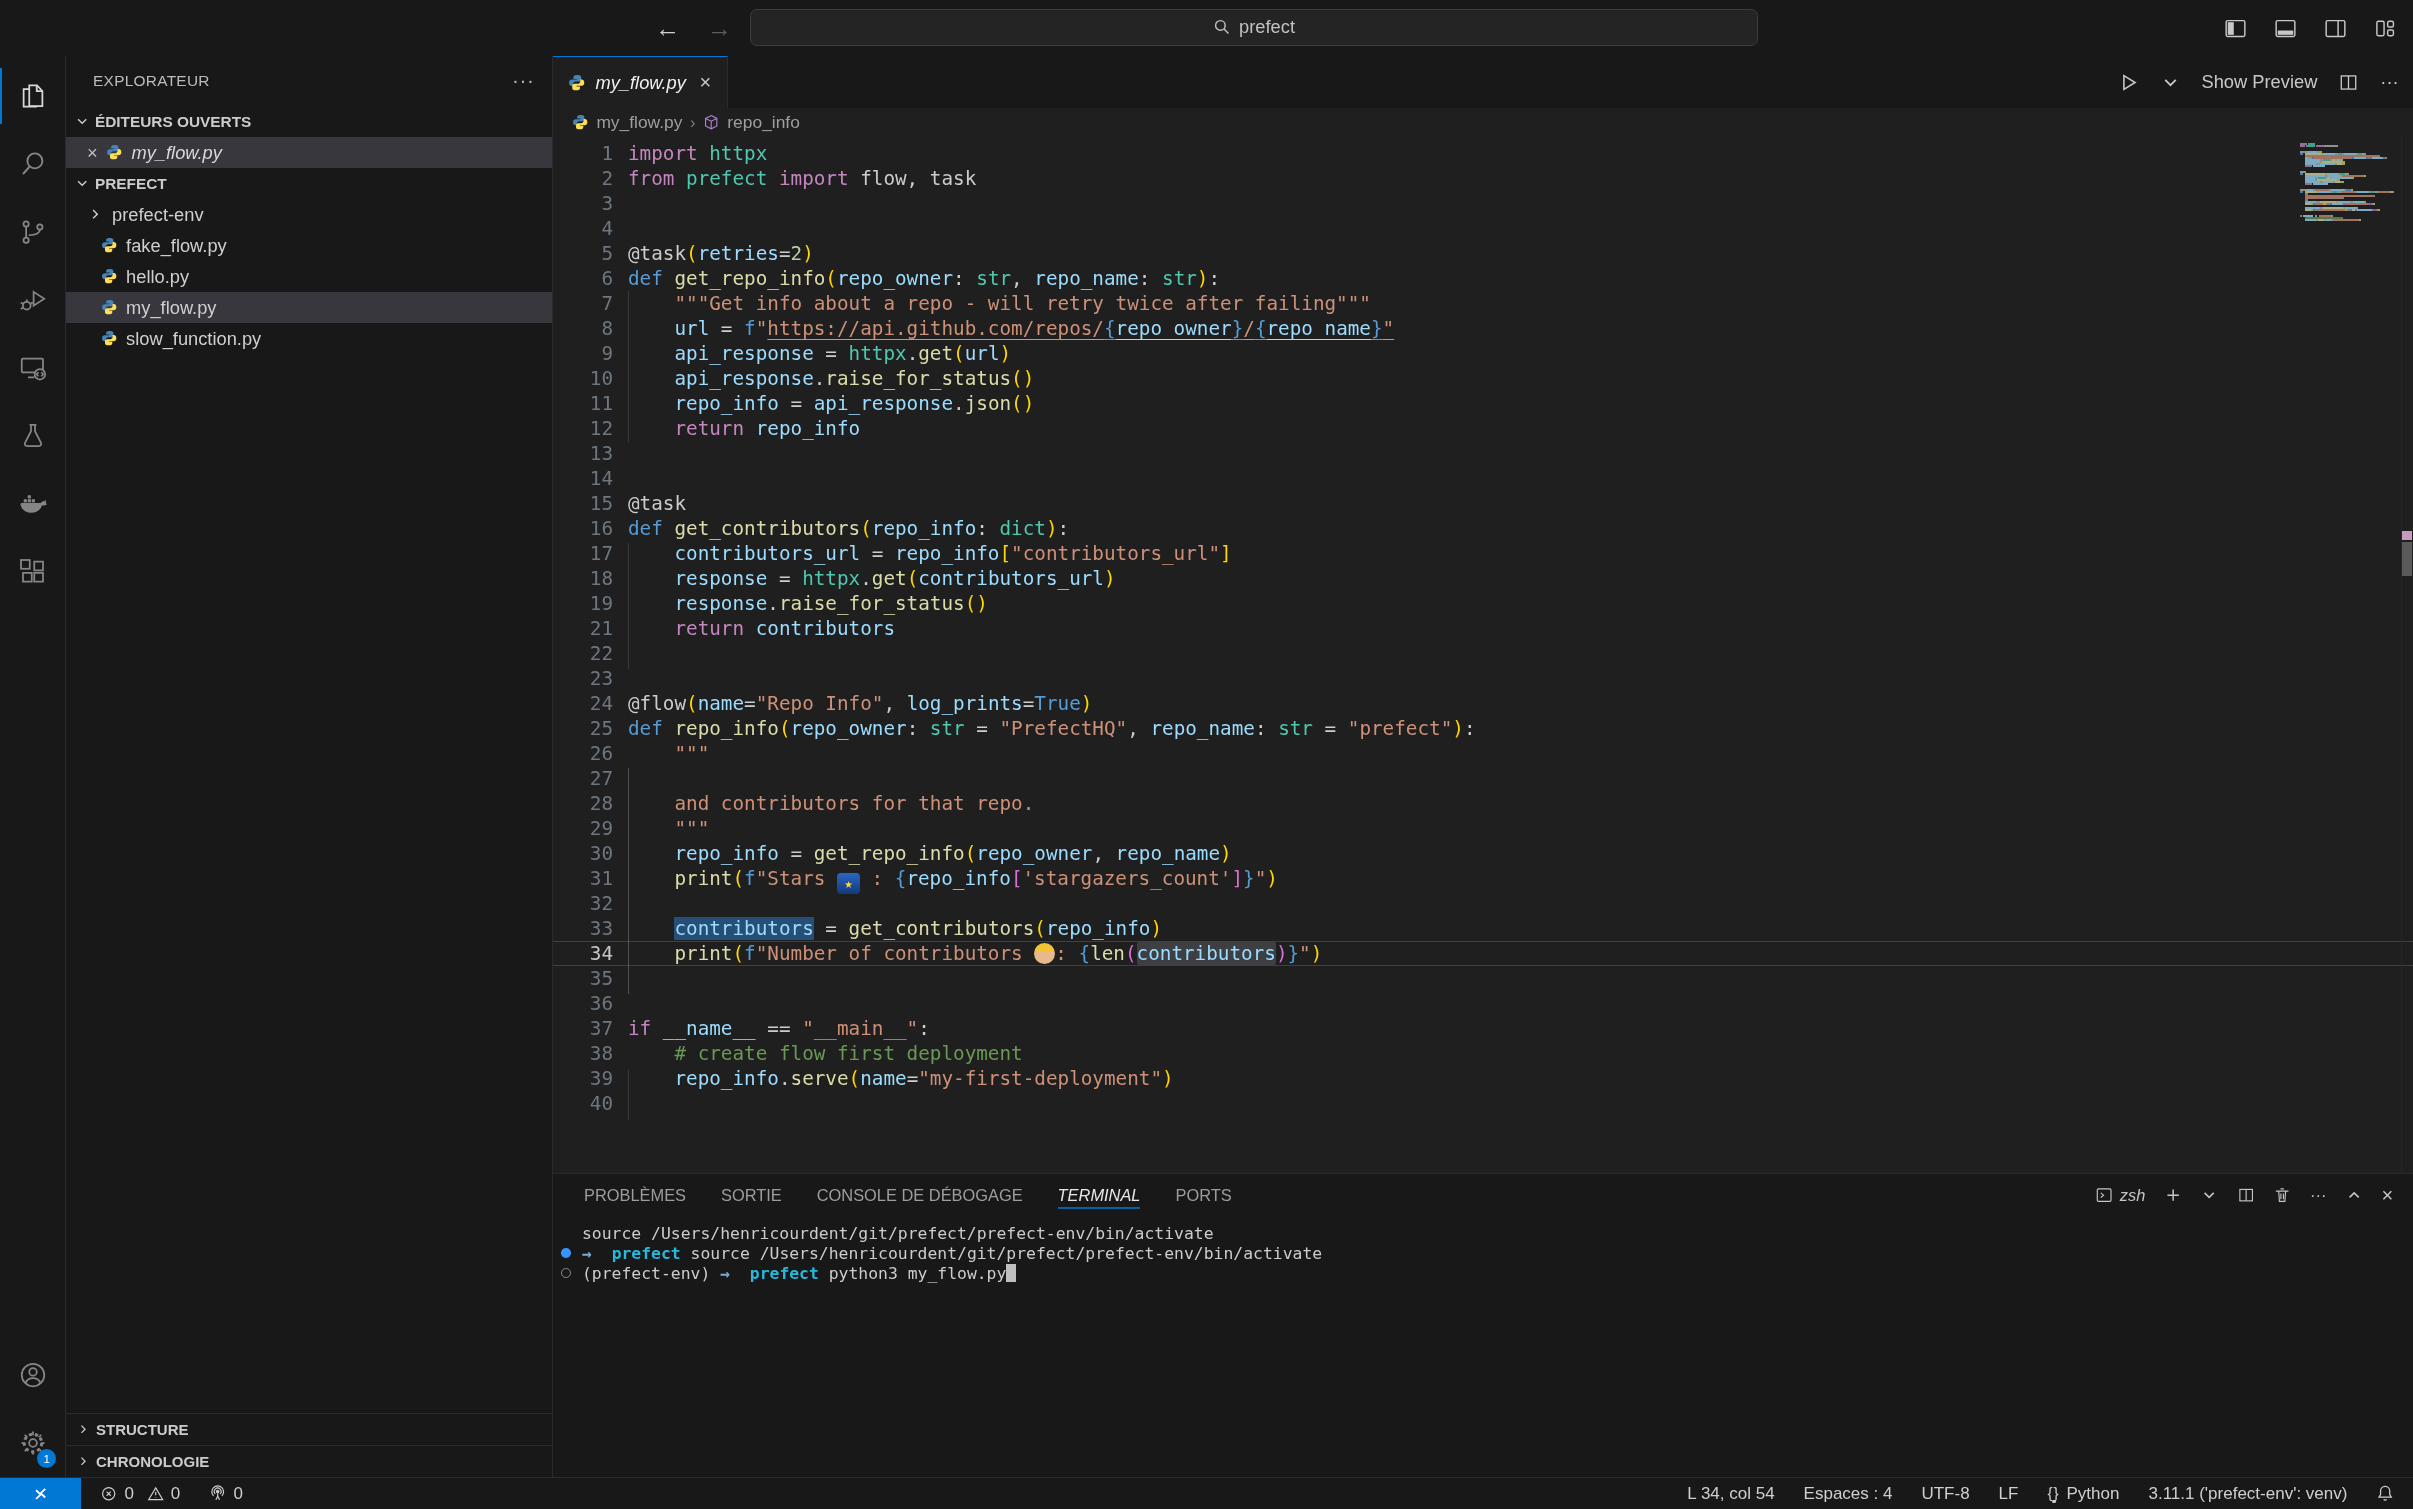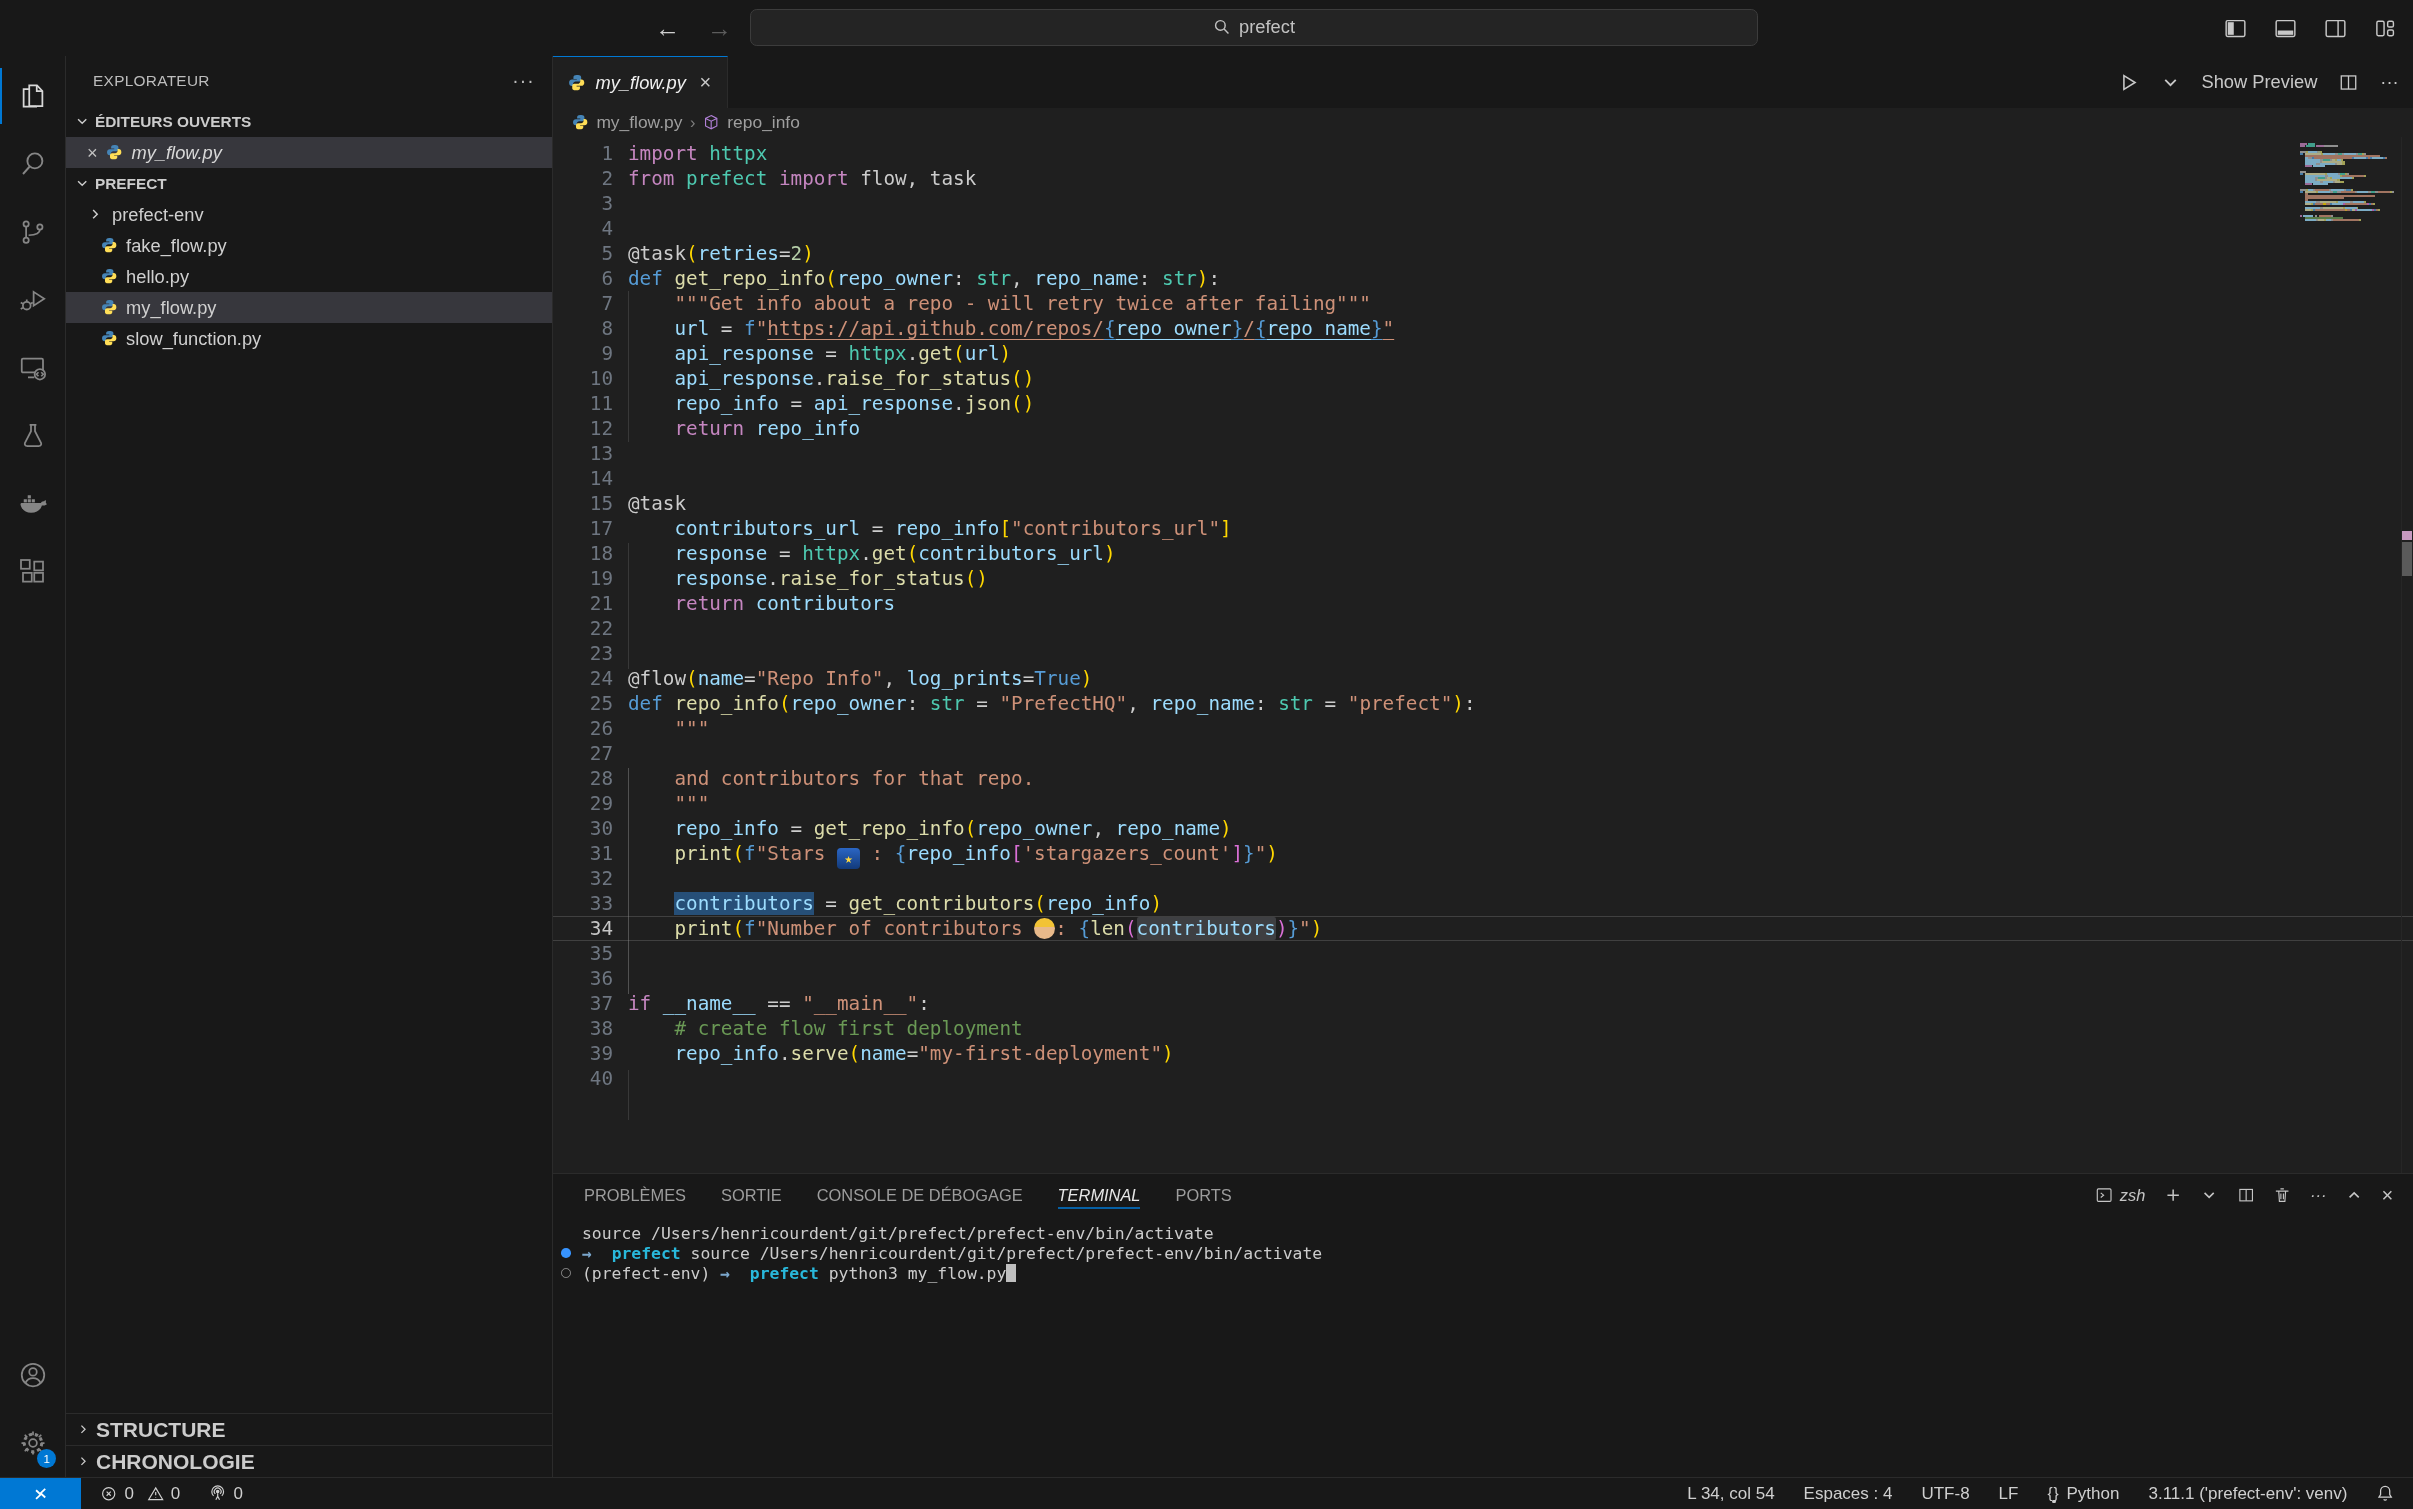--- a/index.html
+++ b/index.html
@@ -38,21 +38,21 @@
   .sb-header { height:50px; display:flex; align-items:center; padding:0 17.4px 0 27px; color:#bdbdbd; font-size:15.4px; letter-spacing:0.3px; }
   .sb-header .more { margin-left:auto; color:#bdbdbd; font-size:19.3px; letter-spacing:1px; }
   .sb-sec { height:31px; display:flex; align-items:center; gap:4.8px; font-weight:700; font-size:15.4px; color:#cccccc; padding-left:7.7px; }
   .sb-sec .icn svg, .file-row .icn svg, .oe-row .icn svg { width:16.4px; height:16.4px; }
   .oe-row { height:31px; display:flex; align-items:center; gap:8.7px; padding-left:21px; background:#37373d; font-style:italic; color:#d8d8d8; }
   .oe-close { color:#c0c0c0; font-size:18.3px; font-style:normal; }
   .file-row { height:31px; display:flex; align-items:center; gap:8.7px; padding-left:35px; color:#cfcfcf; white-space:nowrap; }
   .file-row.folder { padding-left:21px; color:#cfcfcf; }
   .file-row.selected { background:#37373d; }
   .sb-bottom { margin-top:auto; }
-  .sb-bsec { height:32px; border-top:1px solid var(--border,#2b2b2b); display:flex; align-items:center; gap:5.8px; padding-left:9.7px; font-weight:700; font-size:21px; color:#cccccc; }
+  .sb-bsec { height:32px; border-top:1px solid var(--border,#2b2b2b); display:flex; align-items:center; gap:5.8px; padding-left:9.7px; font-weight:700; font-size:15px; color:#cccccc; }
   
   .editorcol { display:flex; flex-direction:column; min-width:0; background:var(--edbg,#1f1f1f); }
   .tabbar { position:relative; height:52px; background:var(--chrome,#181818); display:flex; }
   .tab { display:flex; align-items:center; gap:9.7px; padding:0 15.4px; background:var(--edbg,#1f1f1f); border-right:1px solid var(--border,#2b2b2b); border-top:1.9px solid var(--accent,#0078d4); color:#f0f0f0; font-size:18.3px; font-style:italic; }
   .tab .icn svg { width:17.4px; height:17.4px; }
   .tab-close { font-style:normal; color:#c8c8c8; font-size:20px; margin-left:3.9px; }
   .ed-actions { position:absolute; right:15.4px; top:0; height:52px; display:flex; align-items:center; gap:21px; color:#c8c8c8; font-size:18.3px; }
   .ed-actions .icn svg { width:21px; height:21px; }
   .breadcrumbs { height:29px; display:flex; align-items:center; gap:7.7px; padding-left:19.3px; color:#9f9f9f; font-size:17.4px; background:var(--edbg,#1f1f1f); }
   .breadcrumbs .icn svg { width:16.4px; height:16.4px; }
@@ -427,20 +427,21 @@
             <div class="code-line"><span class="ln">6</span><span class="lc"><span class="tk-def">def</span><span class="tk-pl"> </span><span class="tk-fn">get_repo_info</span><span class="tk-brY">(</span><span class="tk-var">repo_owner</span><span class="tk-pl">: </span><span class="tk-type">str</span><span class="tk-pl">, </span><span class="tk-var">repo_name</span><span class="tk-pl">: </span><span class="tk-type">str</span><span class="tk-brY">)</span><span class="tk-pl">:</span></span></div>
             <div class="code-line"><span class="ln">7</span><span class="lc"><span class="tk-pl">    </span><span class="tk-str">"""Get info about a repo - will retry twice after failing"""</span></span></div>
             <div class="code-line"><span class="ln">8</span><span class="lc"><span class="tk-pl">    </span><span class="tk-var">url</span><span class="tk-pl"> = </span><span class="tk-def">f</span><span class="tk-str">"</span><span class="tk-str u">https://api.github.com/repos/</span><span class="tk-brB u">{</span><span class="tk-var u">repo_owner</span><span class="tk-brB u">}</span><span class="tk-str u">/</span><span class="tk-brB u">{</span><span class="tk-var u">repo_name</span><span class="tk-brB u">}</span><span class="tk-str u">"</span></span></div>
             <div class="code-line"><span class="ln">9</span><span class="lc"><span class="tk-pl">    </span><span class="tk-var">api_response</span><span class="tk-pl"> = </span><span class="tk-type">httpx</span><span class="tk-pl">.</span><span class="tk-fn">get</span><span class="tk-brY">(</span><span class="tk-var">url</span><span class="tk-brY">)</span></span></div>
             <div class="code-line"><span class="ln">10</span><span class="lc"><span class="tk-pl">    </span><span class="tk-var">api_response</span><span class="tk-pl">.</span><span class="tk-fn">raise_for_status</span><span class="tk-brY">(</span><span class="tk-brY">)</span></span></div>
             <div class="code-line"><span class="ln">11</span><span class="lc"><span class="tk-pl">    </span><span class="tk-var">repo_info</span><span class="tk-pl"> = </span><span class="tk-var">api_response</span><span class="tk-pl">.</span><span class="tk-fn">json</span><span class="tk-brY">(</span><span class="tk-brY">)</span></span></div>
             <div class="code-line"><span class="ln">12</span><span class="lc"><span class="tk-pl">    </span><span class="tk-kw">return</span><span class="tk-pl"> </span><span class="tk-var">repo_info</span></span></div>
             <div class="code-line"><span class="ln">13</span><span class="lc"></span></div>
             <div class="code-line"><span class="ln">14</span><span class="lc"></span></div>
             <div class="code-line"><span class="ln">15</span><span class="lc"><span class="tk-pl">@task</span></span></div>
+            <div class="code-line"><span class="ln">16</span><span class="lc"><span class="tk-def">def</span><span class="tk-pl"> </span><span class="tk-fn">get_contributors</span><span class="tk-brY">(</span><span class="tk-var">repo_info</span><span class="tk-pl">: </span><span class="tk-type">dict</span><span class="tk-brY">)</span><span class="tk-pl">:</span></span></div>
             <div class="code-line"><span class="ln">17</span><span class="lc"><span class="tk-pl">    </span><span class="tk-var">contributors_url</span><span class="tk-pl"> = </span><span class="tk-var">repo_info</span><span class="tk-brY">[</span><span class="tk-str">"contributors_url"</span><span class="tk-brY">]</span></span></div>
             <div class="code-line"><span class="ln">18</span><span class="lc"><span class="tk-pl">    </span><span class="tk-var">response</span><span class="tk-pl"> = </span><span class="tk-type">httpx</span><span class="tk-pl">.</span><span class="tk-fn">get</span><span class="tk-brY">(</span><span class="tk-var">contributors_url</span><span class="tk-brY">)</span></span></div>
             <div class="code-line"><span class="ln">19</span><span class="lc"><span class="tk-pl">    </span><span class="tk-var">response</span><span class="tk-pl">.</span><span class="tk-fn">raise_for_status</span><span class="tk-brY">(</span><span class="tk-brY">)</span></span></div>
             <div class="code-line"><span class="ln">21</span><span class="lc"><span class="tk-pl">    </span><span class="tk-kw">return</span><span class="tk-pl"> </span><span class="tk-var">contributors</span></span></div>
             <div class="code-line"><span class="ln">22</span><span class="lc"></span></div>
             <div class="code-line"><span class="ln">23</span><span class="lc"></span></div>
             <div class="code-line"><span class="ln">24</span><span class="lc"><span class="tk-pl">@flow</span><span class="tk-brY">(</span><span class="tk-var">name</span><span class="tk-pl">=</span><span class="tk-str">"Repo Info"</span><span class="tk-pl">, </span><span class="tk-var">log_prints</span><span class="tk-pl">=</span><span class="tk-def">True</span><span class="tk-brY">)</span></span></div>
             <div class="code-line"><span class="ln">25</span><span class="lc"><span class="tk-def">def</span><span class="tk-pl"> </span><span class="tk-fn">repo_info</span><span class="tk-brY">(</span><span class="tk-var">repo_owner</span><span class="tk-pl">: </span><span class="tk-type">str</span><span class="tk-pl"> = </span><span class="tk-str">"PrefectHQ"</span><span class="tk-pl">, </span><span class="tk-var">repo_name</span><span class="tk-pl">: </span><span class="tk-type">str</span><span class="tk-pl"> = </span><span class="tk-str">"prefect"</span><span class="tk-brY">)</span><span class="tk-pl">:</span></span></div>
             <div class="code-line"><span class="ln">26</span><span class="lc"><span class="tk-pl">    </span><span class="tk-str">"""</span></span></div>
             <div class="code-line"><span class="ln">27</span></div>

